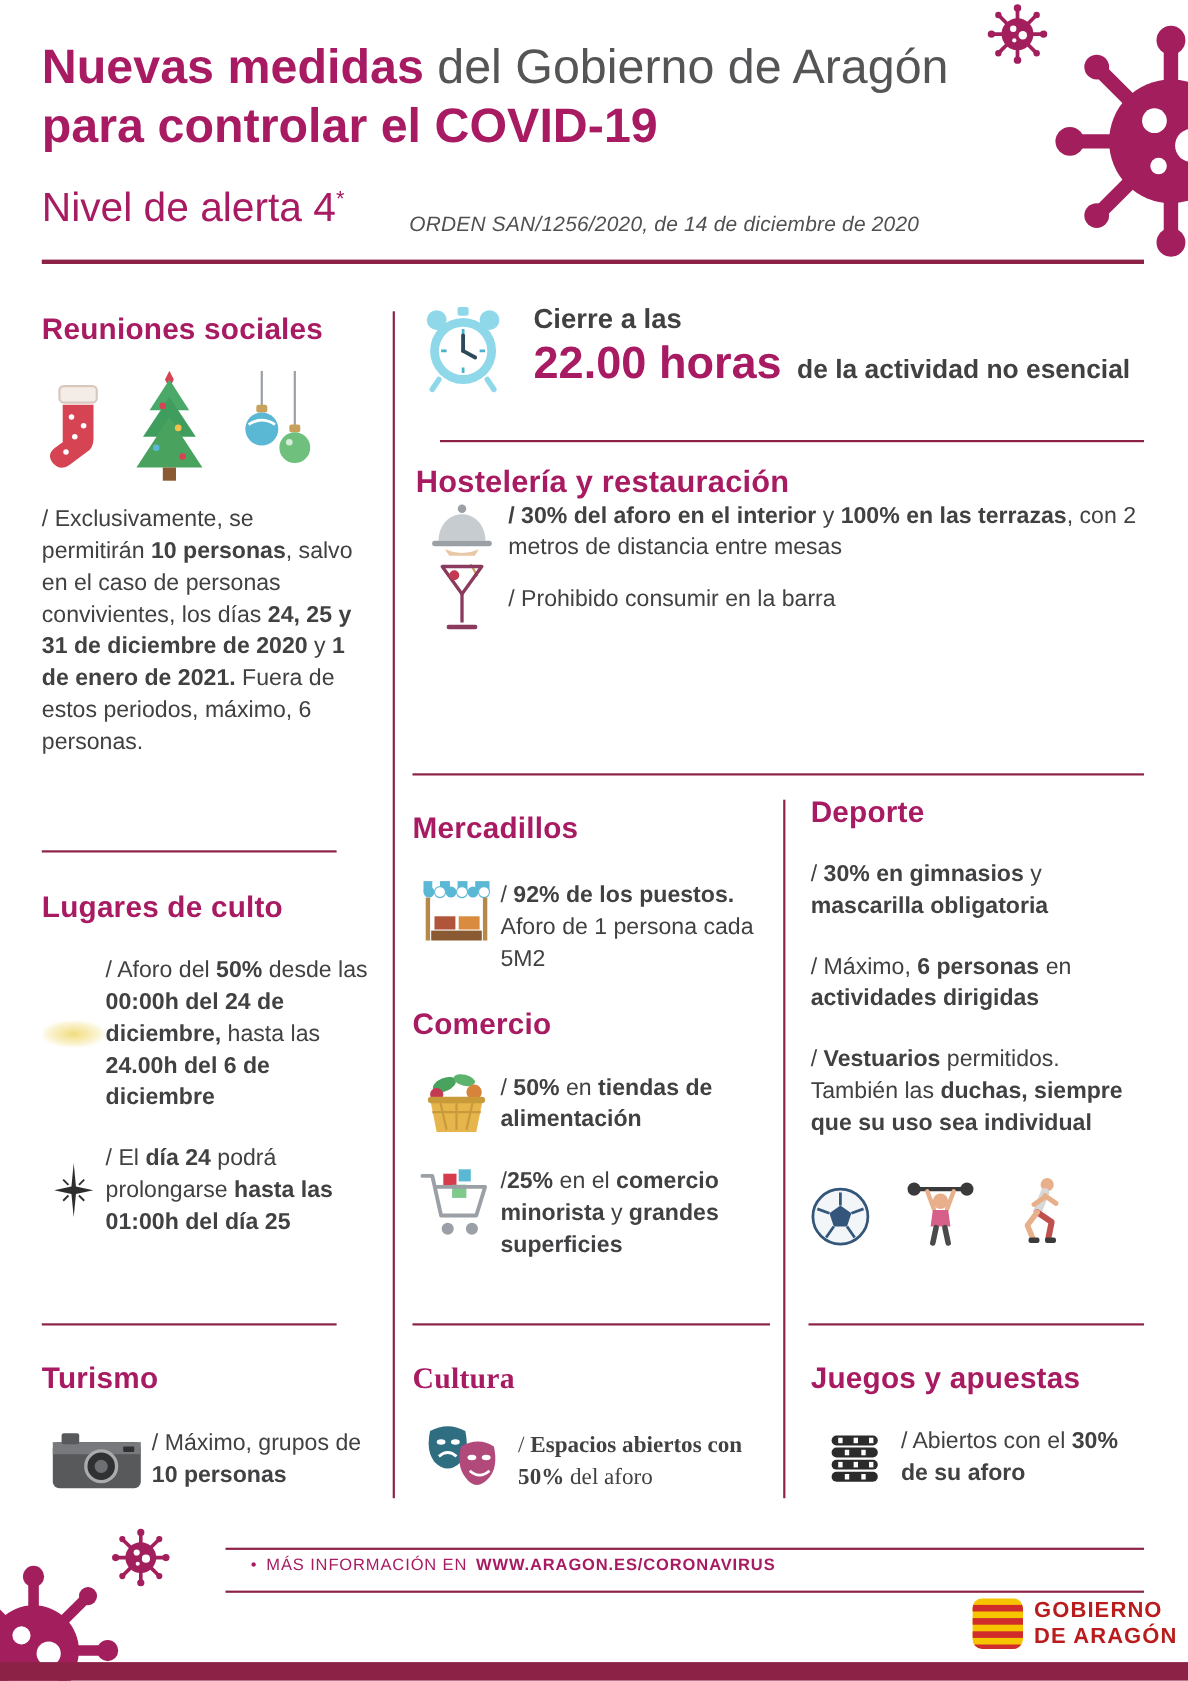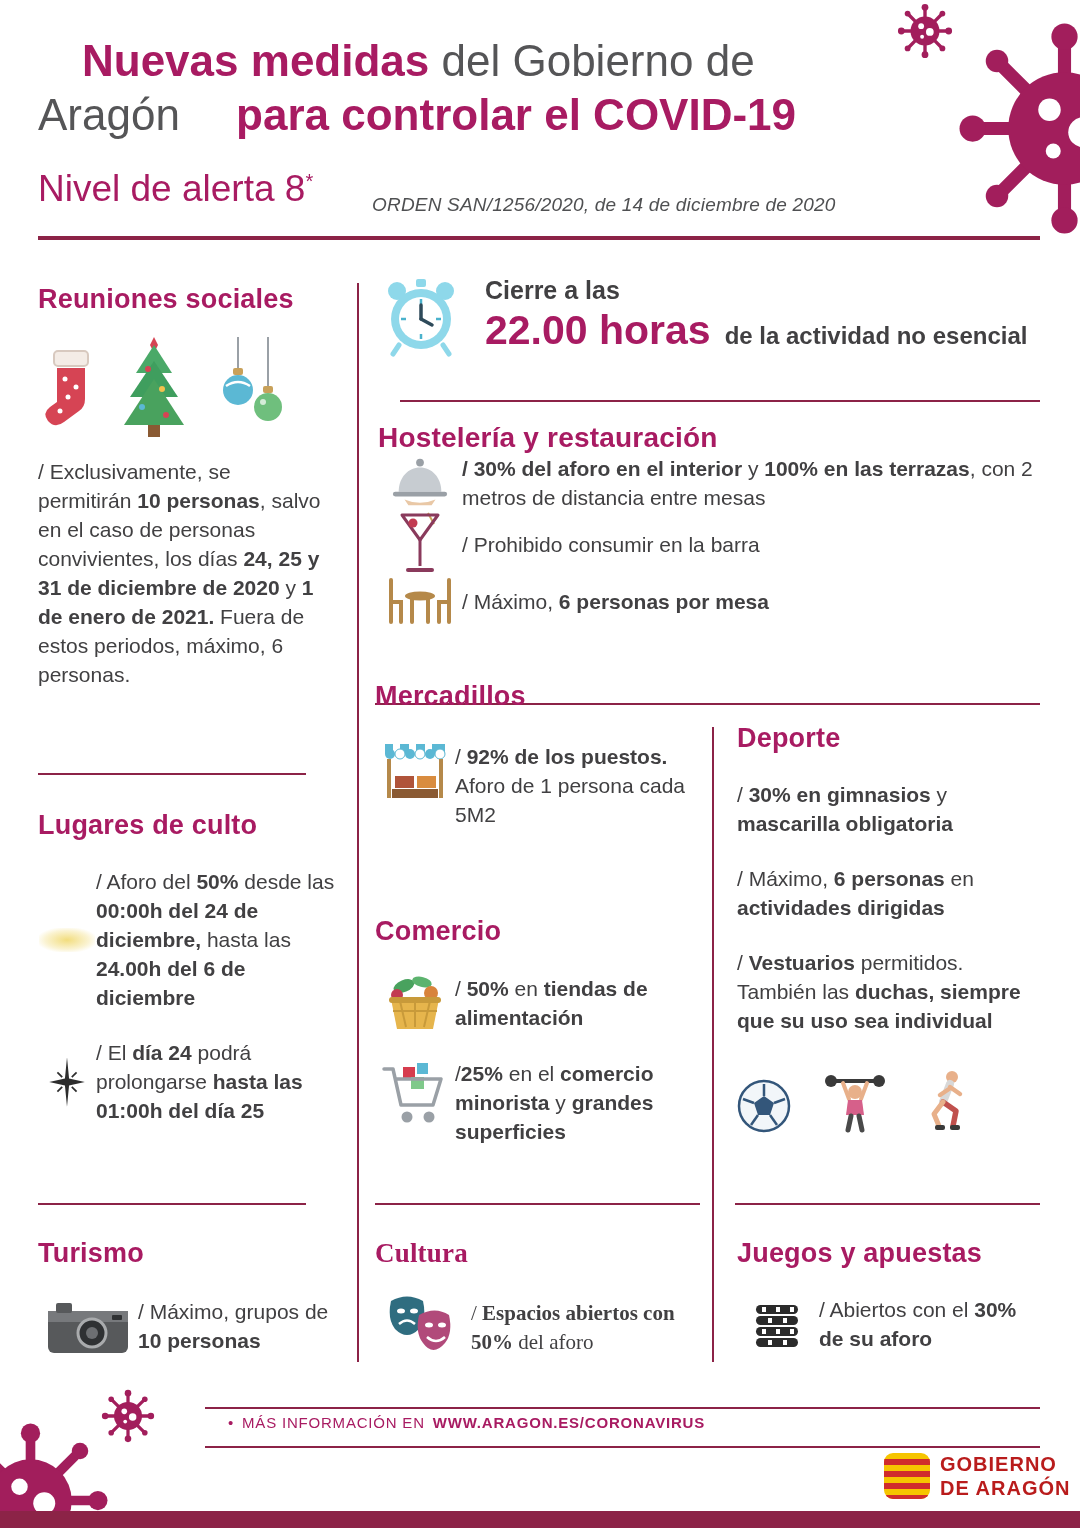--- a/index.html
+++ b/index.html
@@ -14,21 +14,21 @@
     --rule:#8c2347;
     --dark:#414042;
   }
   .abs { position:absolute; }
   .hr  { position:absolute; background:var(--rule); height:2px; }
   .vr  { position:absolute; background:var(--rule); width:2px; }
 
   .sec-title { color:var(--accent); font-weight:700; font-size:27px; letter-spacing:.2px; }
   .rich { font-size:21px; line-height:29px; color:var(--dark); }
   .rich .b { font-weight:700; }
-  .rich .a { font-weight:700; color:var(--accent);margin-left:44px; }
+  .rich .a { font-weight:700; color:var(--accent); }
 
   #main-title { left:38px; top:34px; width:850px; font-size:44px; line-height:54px; color:#555557; }
   #main-title .a { color:var(--accent); font-weight:700; }
 
   #alert-level { left:38px; top:168px; font-size:37px; color:var(--accent); }
   #alert-level sup { font-size:20px; }
   #order-text { left:372px; top:194px; font-size:19px; font-style:italic; color:#4f5052; letter-spacing:.2px; }
 
   .item-row { display:flex; align-items:flex-start; }
   .item-row.center { align-items:center; }
@@ -54,21 +54,21 @@
   #cierre-line2 { display:flex; align-items:baseline; gap:14px; margin-top:2px; }
   #cierre-time { font-size:41px; font-weight:700; color:var(--accent); }
   #cierre-rest { font-size:24px; font-weight:700; color:#414042; }
 
   #sec-hosteleria { left:378px; top:422px; width:662px; }
   #sec-hosteleria .sec-title { font-size:28px; }
   #sec-hosteleria .item-row { margin-top:0; }
   #sec-hosteleria .item-row:first-of-type { margin-top:32px; }
   #sec-hosteleria .icon-cell { width:84px; }
 
-  #sec-mercadillos { left:375px; top:681px; width:322px; }
+  #sec-mercadillos { left:375px; top:738px; width:322px; }
   #sec-mercadillos .item-row { margin-top:30px; }
   #sec-comercio { left:375px; top:916px; width:322px; }
   #sec-comercio .item-row { margin-top:26px; }
   #sec-comercio .item-row:first-of-type { margin-top:34px; }
 
   #sec-deporte { left:737px; top:723px; width:303px; }
   #sec-deporte .rich { margin-top:26px; }
   #sec-deporte .rich:first-of-type { margin-top:46px; }
   #deporte-icons { margin-top:34px; display:flex; gap:32px; align-items:flex-end; }
 
@@ -121,21 +121,21 @@
           <circle cx="70" cy="62" r="8"></circle>
           <circle cx="54" cy="72" r="4"></circle>
       </g>
     </symbol>
   </defs>
 </svg>
 
 <div id="main-title" class="abs rich" style="font-size:44px;line-height:54px;"><span class="a">Nuevas medidas</span><span> del Gobierno de Aragón </span><span class="a">para controlar el COVID-19</span></div>
 
 <div id="alert-level" class="abs">
-  <span>Nivel de alerta 8</span><sup>*</sup>
+  <span>Nivel de alerta 4</span><sup>*</sup>
 </div>
 <div id="order-text" class="abs">ORDEN SAN/1256/2020, de 14 de diciembre de 2020</div>
 
 <div class="hr" style="left:38px;top:236px;width:1002px;height:4px;"></div>
 
 <svg class="abs" style="left:896px;top:2px;width:58px;height:58px;">
     <use href="#virus-sym"></use>
   </svg>
 <svg class="abs" style="left:952px;top:16px;width:225px;height:225px;">
     <use href="#virus-sym"></use>
@@ -273,35 +273,20 @@
     <div class="icon-cell">
       <svg width="44" height="64" viewBox="0 0 44 64">
         <line x1="30" y1="1" x2="36" y2="12" stroke="#c8a15a" stroke-width="2"></line>
         <path d="M4 3 H40 L22 28 Z" fill="none" stroke="#8a3a5c" stroke-width="3" stroke-linejoin="round"></path>
         <line x1="22" y1="28" x2="22" y2="54" stroke="#8a3a5c" stroke-width="3"></line>
         <line x1="10" y1="58" x2="34" y2="58" stroke="#8a3a5c" stroke-width="4" stroke-linecap="round"></line>
         <circle cx="15" cy="11" r="4.5" fill="#c23b52"></circle>
       </svg>
     </div>
     <div class="rich" style="width:575px"><span>/ Prohibido consumir en la barra</span></div>
-  </div>
-  <div class="item-row center">
-    <div class="icon-cell">
-      <svg width="70" height="50" viewBox="0 0 70 50">
-        <g stroke="#b5894a" stroke-width="4" fill="none" stroke-linecap="round">
-          <path d="M6 4 V46"></path>
-            <path d="M6 26 H16 V46"></path>
-          <path d="M64 4 V46"></path>
-            <path d="M64 26 H54 V46"></path>
-          <path d="M27 22 V46 M43 22 V46"></path>
-        </g>
-        <ellipse cx="35" cy="20" rx="15" ry="4.5" fill="#b5894a"></ellipse>
-      </svg>
-    </div>
-    <div class="rich" style="width:575px"><span>/ Máximo, </span><span class="b">6 personas por mesa</span></div>
   </div>
 </div>
 
 <div class="hr" style="left:375px;top:703px;width:665px;"></div>
 
 <div id="sec-mercadillos" class="abs">
   <div class="sec-title">Mercadillos</div>
   <div class="item-row">
     <div class="icon-cell" style="width:80px">
       <svg width="64" height="64" viewBox="0 0 64 64">

